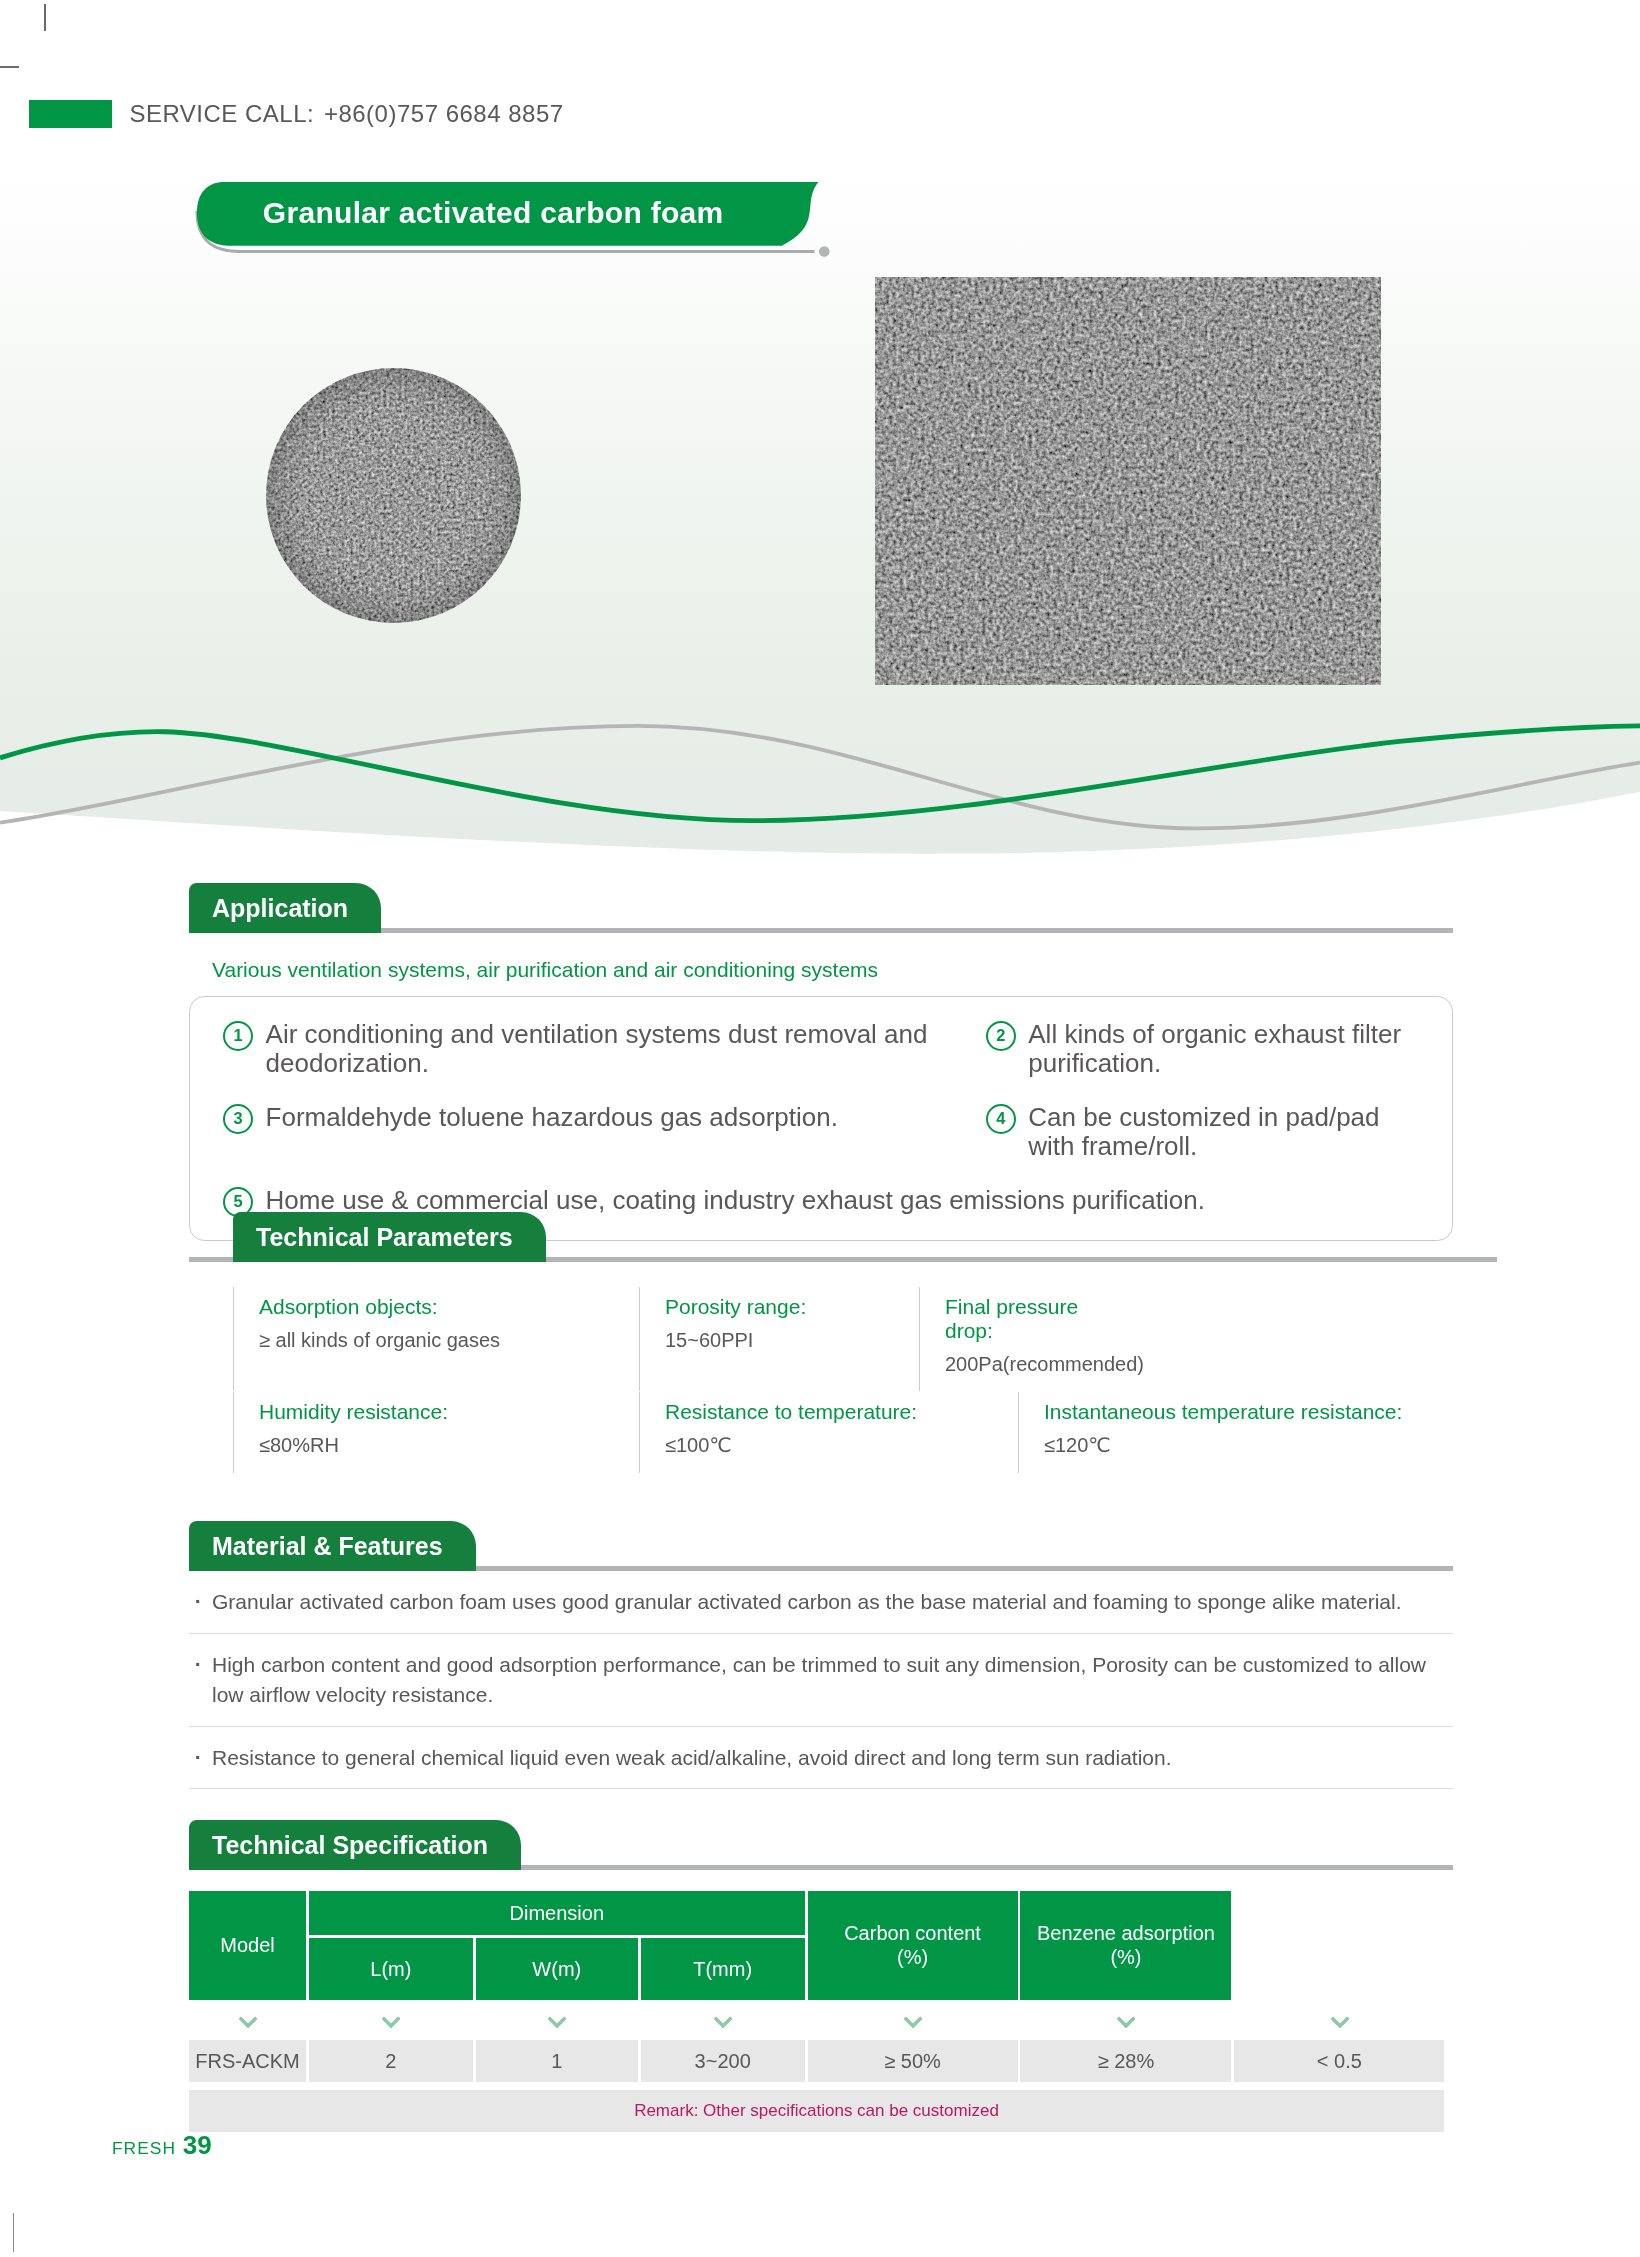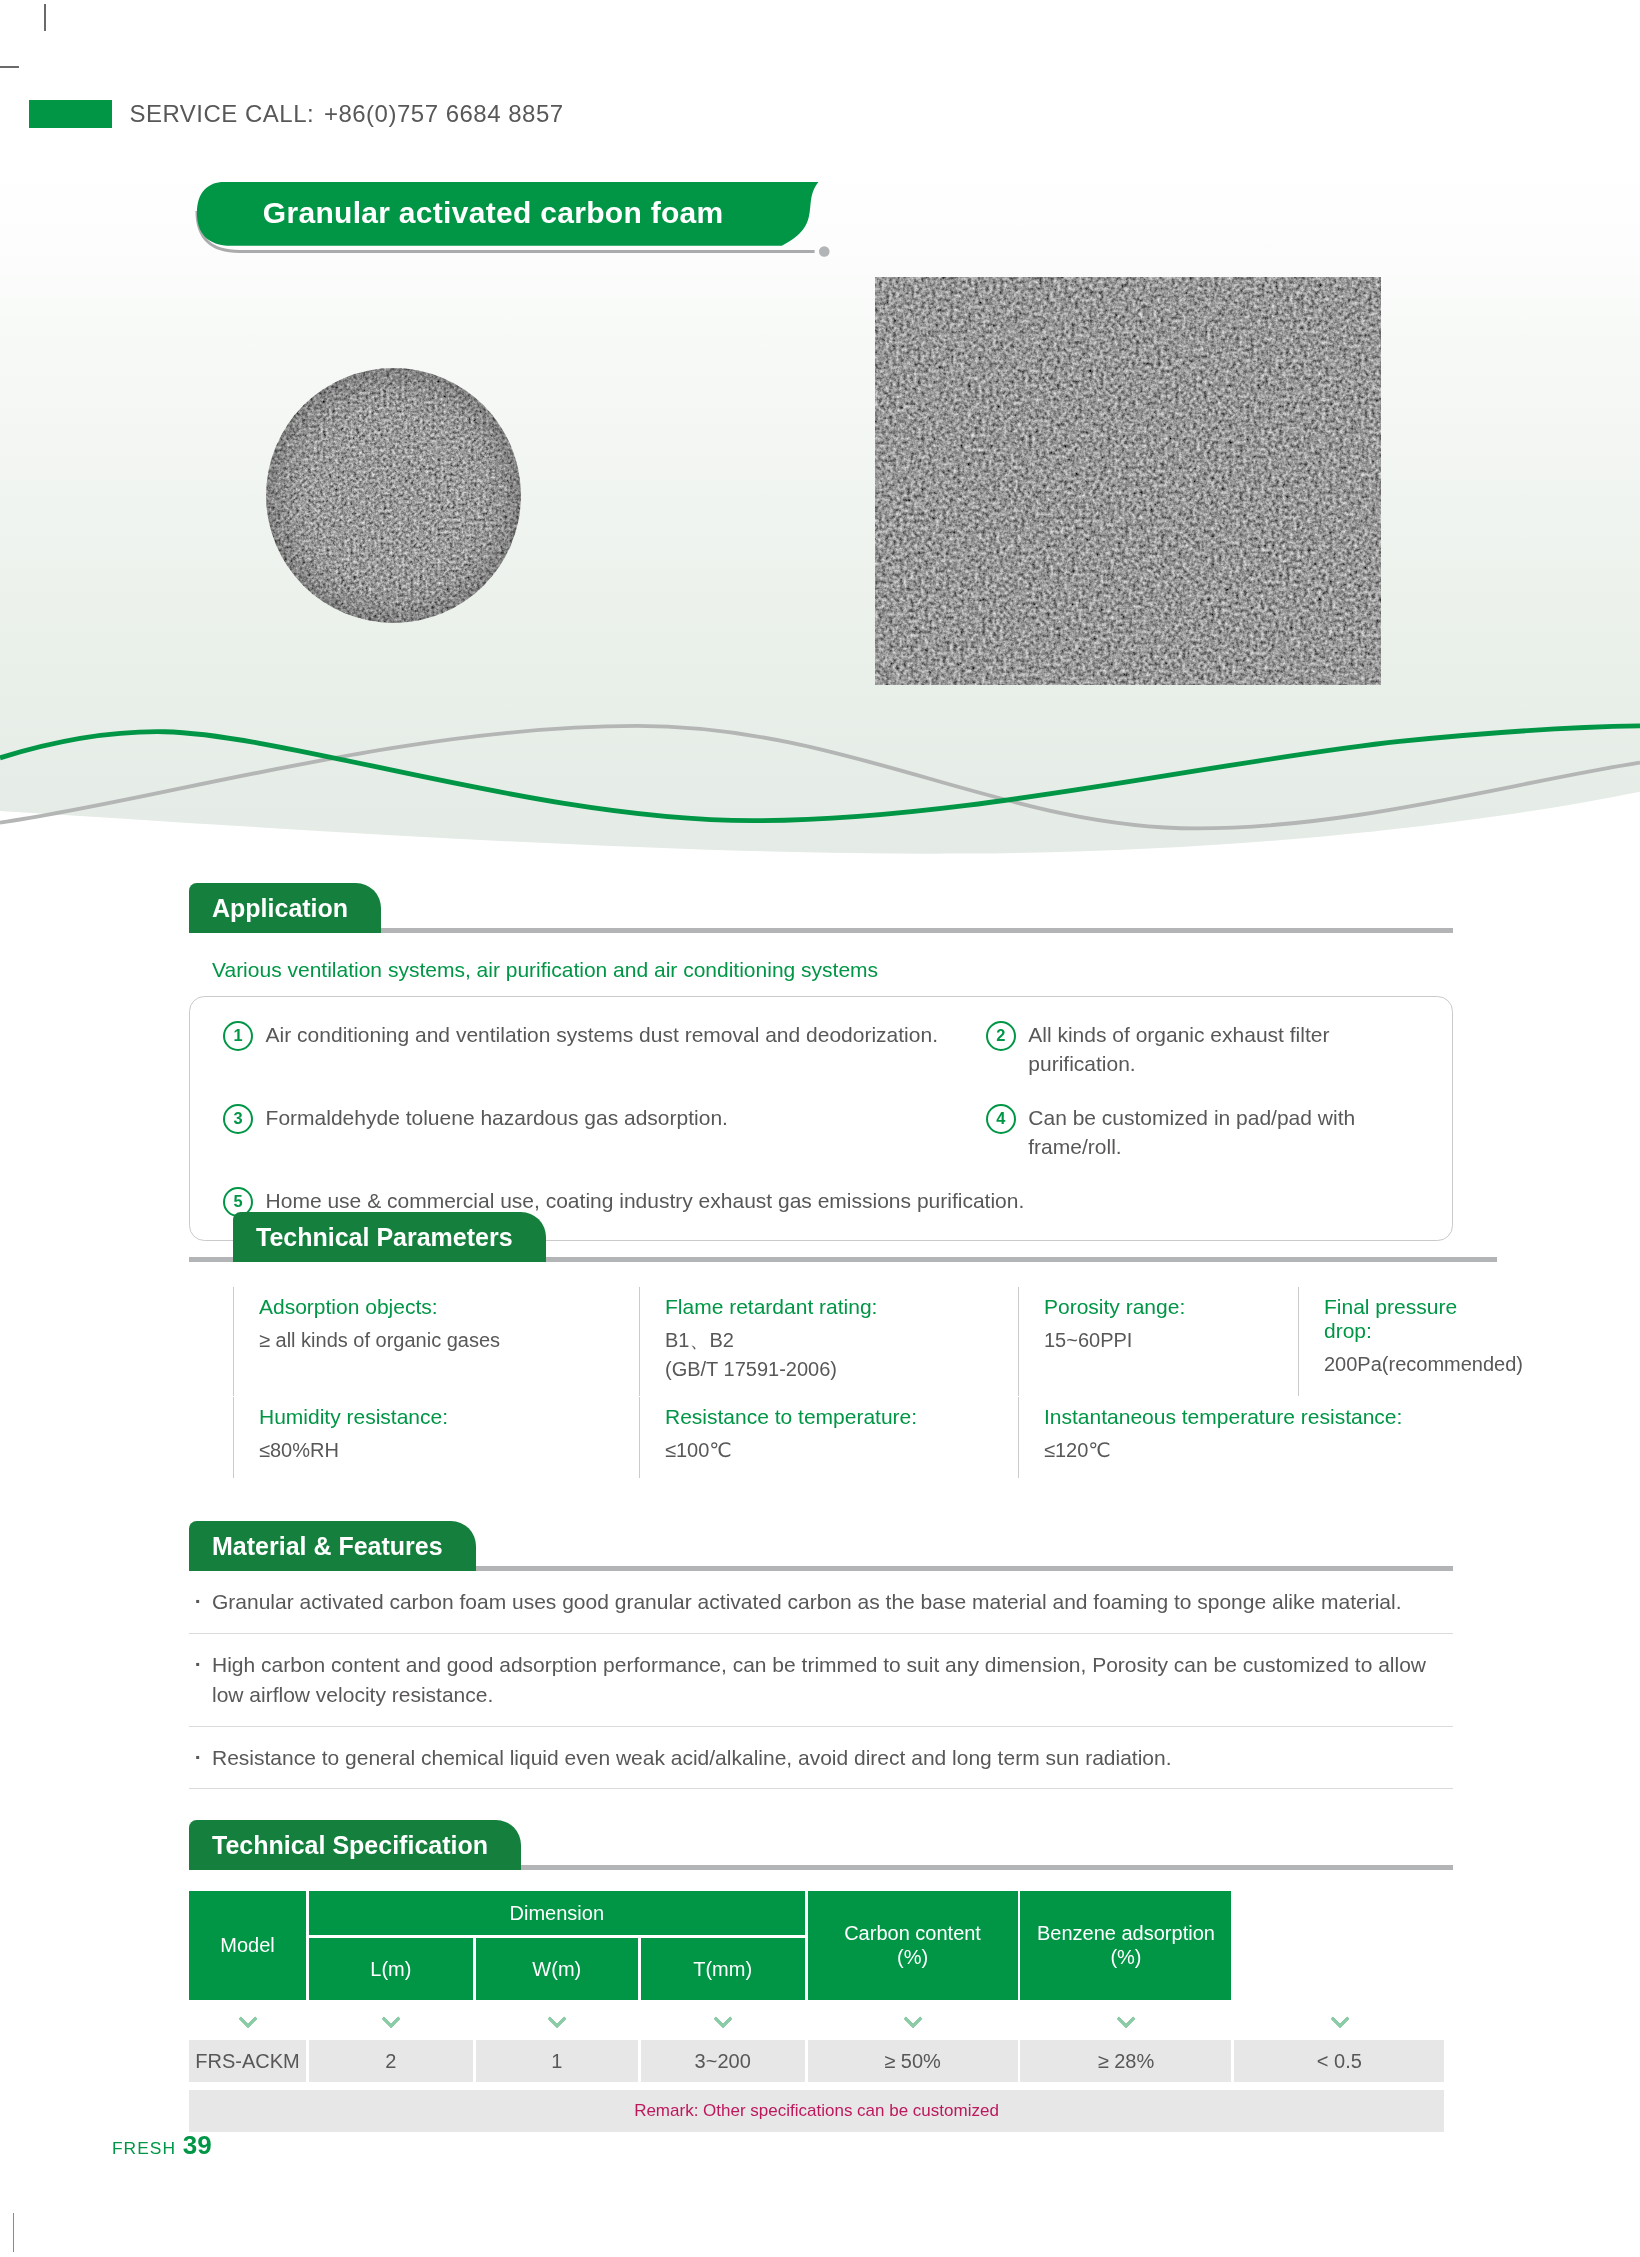--- a/index.html
+++ b/index.html
@@ -46,21 +46,21 @@
   
   .app-subtitle{margin:25px 0 0 23px;color:#009646;font-size:21px;}
   .app-box{margin-top:13.5px;border:1.9px solid #c9caca;border-radius:15.4px;
            padding:23px 23px 23px 33px;display:grid;grid-template-columns:753px auto;
            row-gap:25px;column-gap:9.7px;}
   .app-item{display:flex;align-items:flex-start;}
   .app-item.span2{grid-column:1 / -1;}
   .num-circle{flex:0 0 auto;width:26px;height:26px;border:2.4px solid #009646;border-radius:50%;
       display:inline-flex;align-items:center;justify-content:center;margin-top:1px;}
   .num{color:#009646;font-weight:bold;font-size:16.4px;line-height:1;}
-  .app-item-text{margin-left:12.6px;font-size:21px;color:#595757;line-height:29px;}
+  .app-item-text{margin-left:12.6px;font-size:26px;color:#595757;line-height:29px;}
 
   
   .param-row{display:flex;align-items:stretch;}
   .param-row.r1{margin-top:25px;}
   .param-row.r2{margin-top:1px;}
   .param{border-left:1.9px solid #cacbcb;padding:7.7px 9.7px 11.6px 25px;box-sizing:border-box;}
   .r1 .param{min-height:104px;}
   .r2 .param{min-height:81px;}
   .param-label{color:#009646;font-size:21px;margin-bottom:7.7px;}
   .param-value{color:#595757;font-size:20px;line-height:29px;}
@@ -209,25 +209,20 @@
   <div class="section" style="top:1212px;padding-left:44px;">
     <div class="rule"></div>
     <div class="tab">
       <span>Technical Parameters</span>
     </div>
     <div class="param-row r1">
       <div class="param w1">
         <div class="param-label">Adsorption objects:</div>
         <div class="param-value">≥ all kinds of organic gases</div>
       </div>
-      <div class="param w2">
-        <div class="param-label">Flame retardant rating:</div>
-        <div class="param-value">B1、B2</div>
-        <div class="param-value">(GB/T 17591-2006)</div>
-      </div>
       <div class="param w3">
         <div class="param-label">Porosity range:</div>
         <div class="param-value">15~60PPI</div>
       </div>
       <div class="param w4">
         <div class="param-label">Final pressure drop:</div>
         <div class="param-value">200Pa(recommended)</div>
       </div>
     </div>
     <div class="param-row r2">

